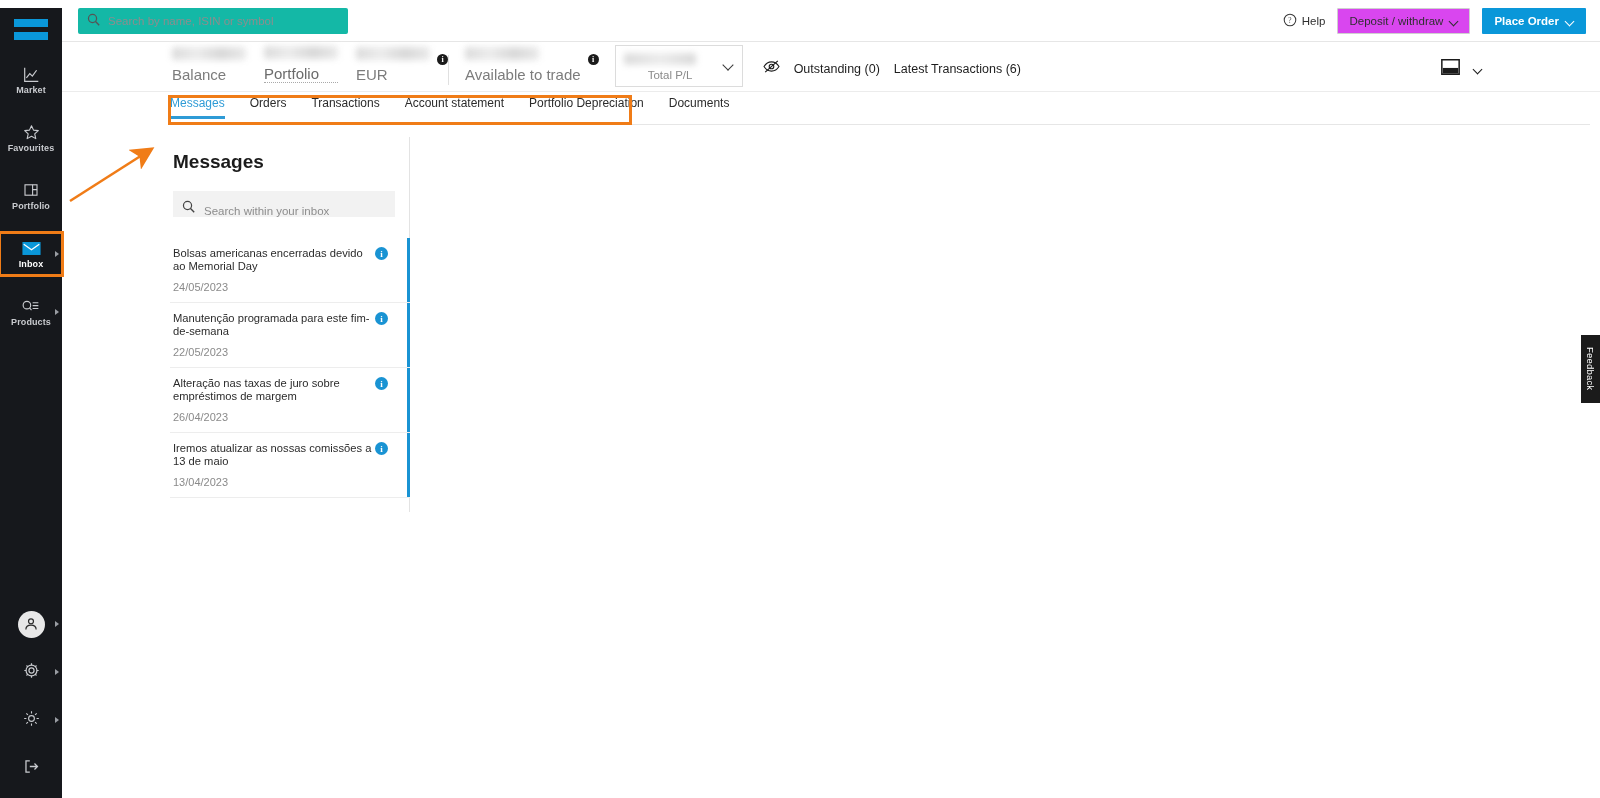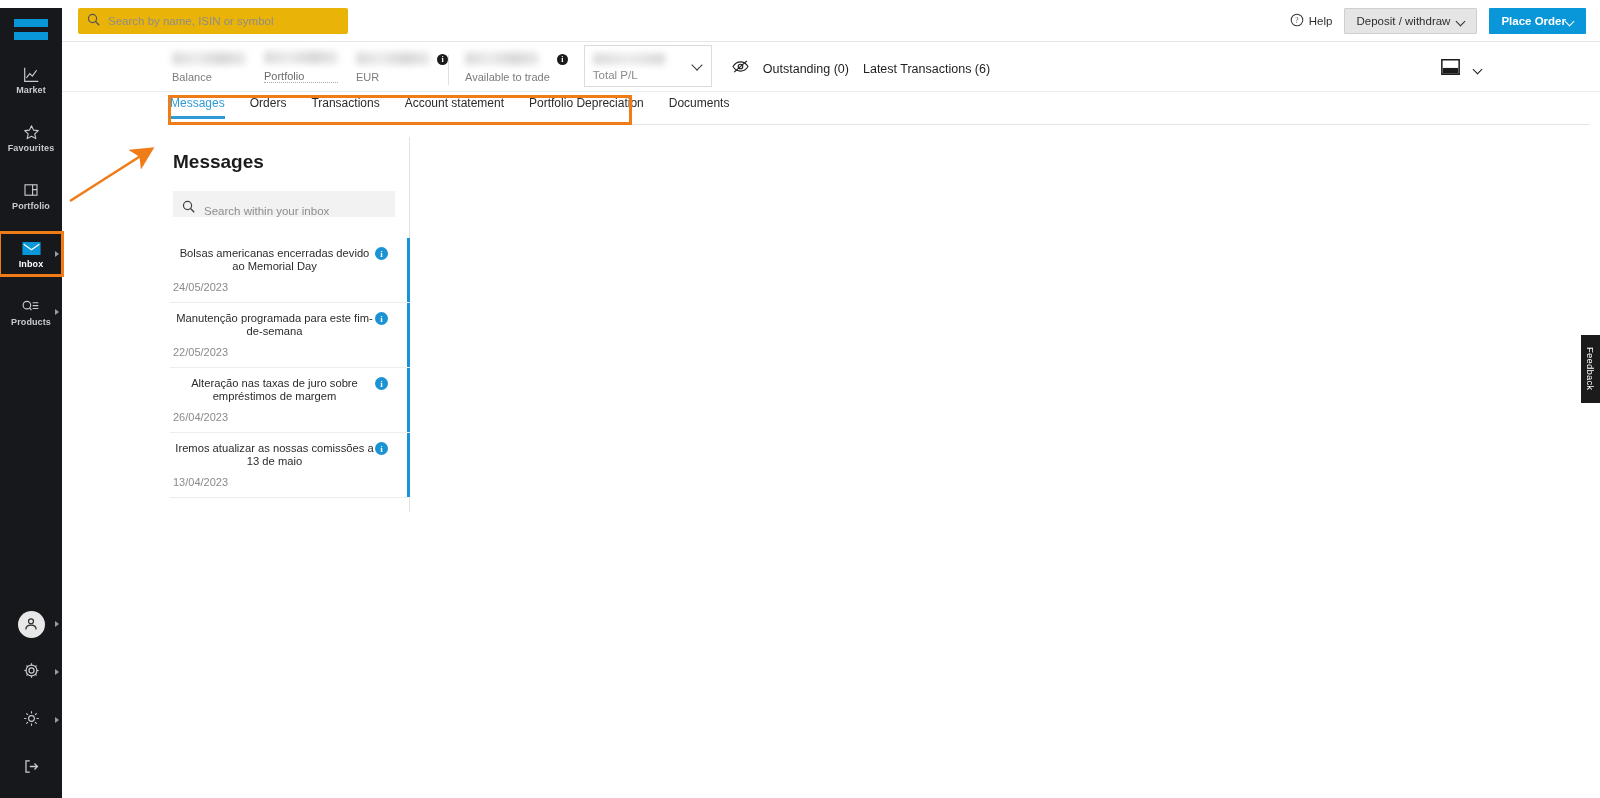--- a/index.html
+++ b/index.html
@@ -82,21 +82,21 @@
   .topbar {
     position: absolute; left: 62px; top: 0;
     width: 1538px; height: 42px;
     background: #ffffff;
     border-bottom: 1px solid #e6e6e6;
     display: flex; align-items: center;
   }
   .search-wrap {
     margin-left: 16px;
     width: 270px; height: 26px;
-    background: #eab308;
+    background: #14b8a6;
     border-radius: 2px;
     display: flex; align-items: center;
     padding: 0 9px;
     gap: 8px;
   }
   .search-wrap input {
     border: none; outline: none; background: transparent;
     font-family: "Liberation Sans", sans-serif;
     font-size: 11.5px; color: #3c3c3c;
     width: 100%;
@@ -106,29 +106,29 @@
   .top-right {
     margin-left: auto; margin-right: 14px;
     display: flex; align-items: center; gap: 12px;
   }
   .help-btn {
     display: flex; align-items: center; gap: 5px;
     font-size: 11.5px; color: #2f2f2f; cursor: pointer;
   }
   .dep-btn {
     height: 26px; padding: 0 11px;
-    border: 1px solid #cfcfcf; background: #e5e5e5;
+    border: 1px solid #cfcfcf; background: #d946ef;
     display: flex; align-items: center; gap: 7px;
     font-size: 11.5px; color: #2f2f2f; cursor: pointer;
     border-radius: 1px;
   }
   .order-btn {
     height: 26px; padding: 0 12px;
     background: #0a97d9; color: #fff;
-    display: flex; align-items: center; 
+    display: flex; align-items: center; gap: 7px;
     font-size: 11.5px; font-weight: 700; cursor: pointer;
     border-radius: 1px;
   }
   .chev { display: inline-block; width: 8px; height: 8px; position: relative; }
   .chev::before {
     content: ""; position: absolute; left: 0; top: 1px;
     width: 6px; height: 6px;
     border-right: 1.6px solid currentColor;
     border-bottom: 1.6px solid currentColor;
     transform: rotate(45deg);
@@ -149,21 +149,21 @@
     height: 50px; padding-bottom: 8px;
     padding-right: 18px;
   }
   .acct-val {
     height: 13px; width: 74px; margin-bottom: 6px;
     background: linear-gradient(90deg,#dadada,#ebebeb,#d6d6d6,#e9e9e9);
     filter: blur(3.2px);
     border-radius: 2px;
     opacity: .95;
   }
-  .acct-lbl { font-size: 11px; color: #7c7c7c; white-space: nowrap; }
+  .acct-lbl { font-size: 15px; color: #7c7c7c; white-space: nowrap; }
   .acct-lbl.link { color: #6b6b6b; border-bottom: 1px dotted #a9a9a9; display:inline-block; }
   .info-dot {
     position: absolute; right: 0; bottom: 26px;
     width: 11px; height: 11px; border-radius: 50%;
     background: #1b1b1b; color: #fff;
     font-size: 8px; font-weight: 700;
     display: flex; align-items: center; justify-content: center;
     font-family: "Liberation Serif", serif;
     cursor: pointer;
   }
@@ -178,21 +178,21 @@
     padding: 0 8px 5px 8px;
     cursor: pointer;
     background: #fff;
   }
   .pl-select .blur-val {
     position: absolute; left: 8px; top: 7px;
     height: 12px; width: 72px;
     background: linear-gradient(90deg,#dcdcdc,#ececec,#dadada);
     filter: blur(3px); border-radius: 2px;
   }
-  .pl-select .pl-lbl { font-size: 11.5px; color: #8a8a8a; }
+  .pl-select .pl-lbl { font-size: 11.5px; color: #8a8a8a; margin-left: 24px; }
   .pl-select .sel-chev {
     position: absolute; right: 9px; top: 15px;
     width: 9px; height: 9px;
   }
   .pl-select .sel-chev::before {
     content: ""; position: absolute;
     width: 7px; height: 7px;
     border-right: 1.6px solid #3a3a3a;
     border-bottom: 1.6px solid #3a3a3a;
     transform: rotate(45deg);
@@ -268,21 +268,20 @@
     width: 240px;
     padding: 9px 34px 9px 3px;
     border-top: 1px solid #ededed;
     cursor: pointer;
   }
   .msg-item:first-child { border-top: none; }
   .msg-item:last-child { border-bottom: 1px solid #ededed; }
   .msg-subject {
     font-size: 11.2px; color: #2b2b2b; line-height: 12.5px;
     margin-bottom: 9px;
-    text-align: center;
   }
   .msg-date { font-size: 11px; color: #8a8a8a; }
   .msg-info {
     position: absolute; right: 22px; top: 9px;
     width: 13px; height: 13px; border-radius: 50%;
     background: #1993d3; color: #fff;
     font-size: 9px; font-weight: 700;
     display: flex; align-items: center; justify-content: center;
     font-family: "Liberation Serif", serif;
   }

